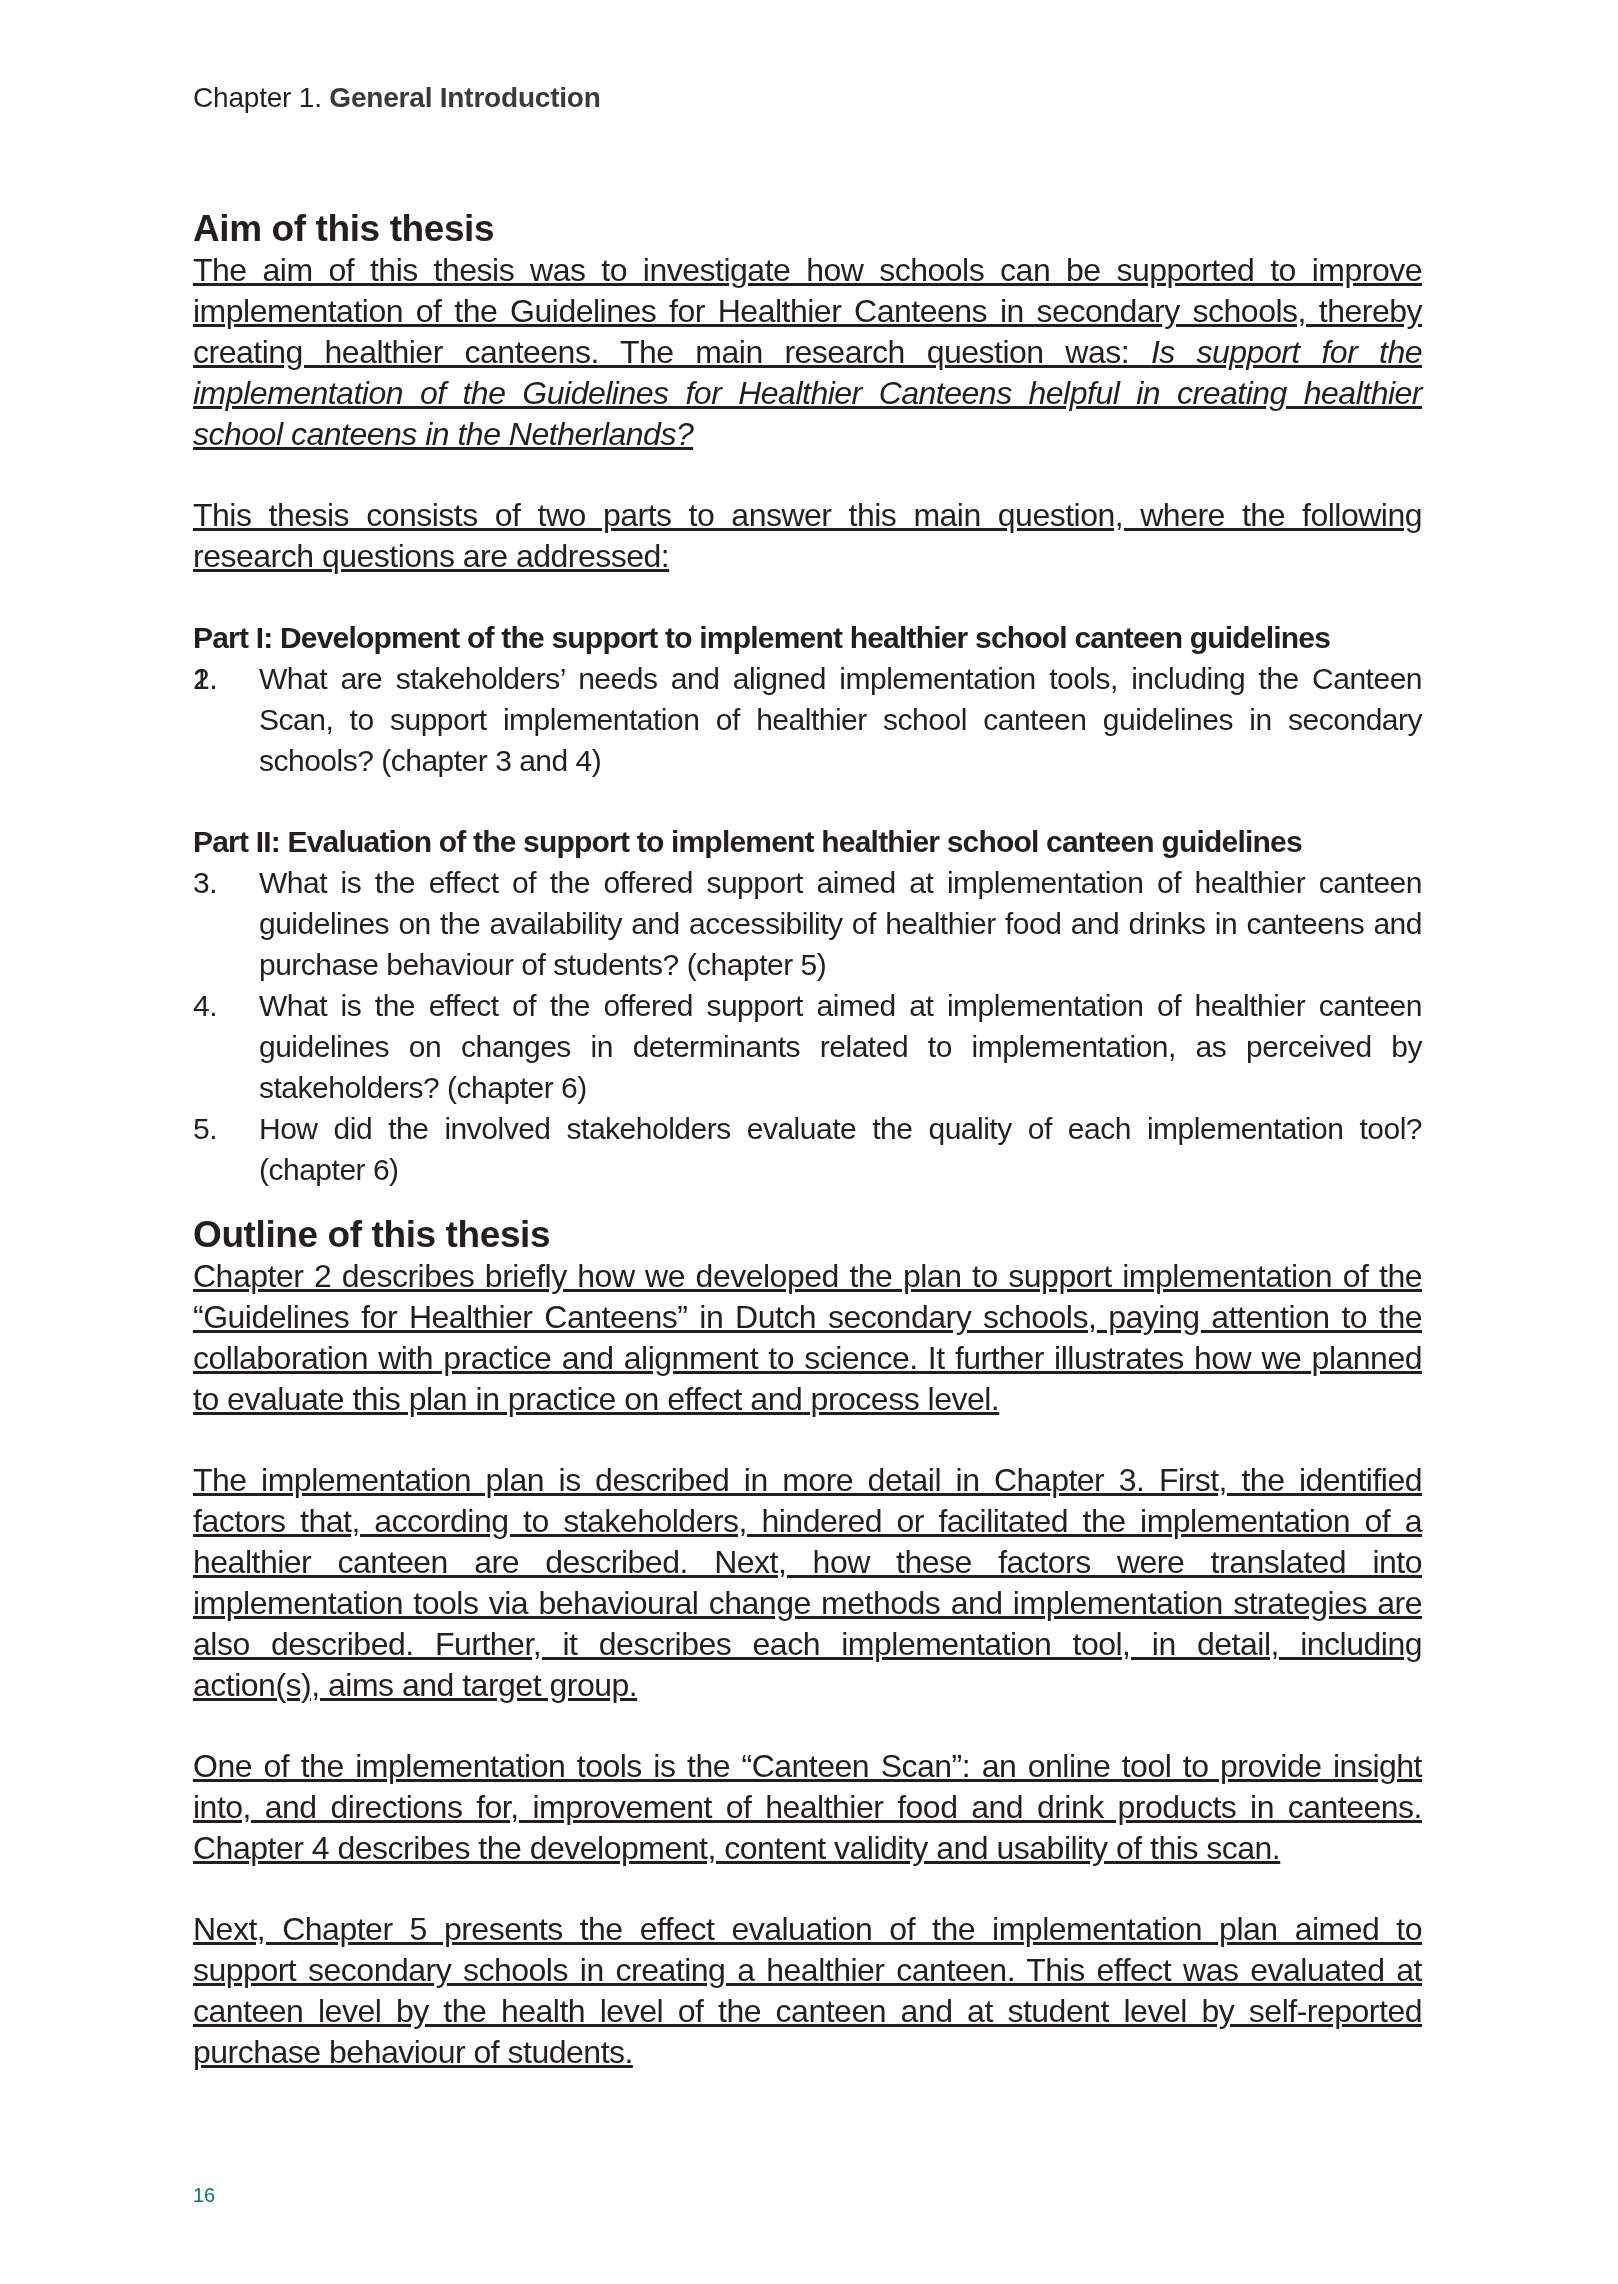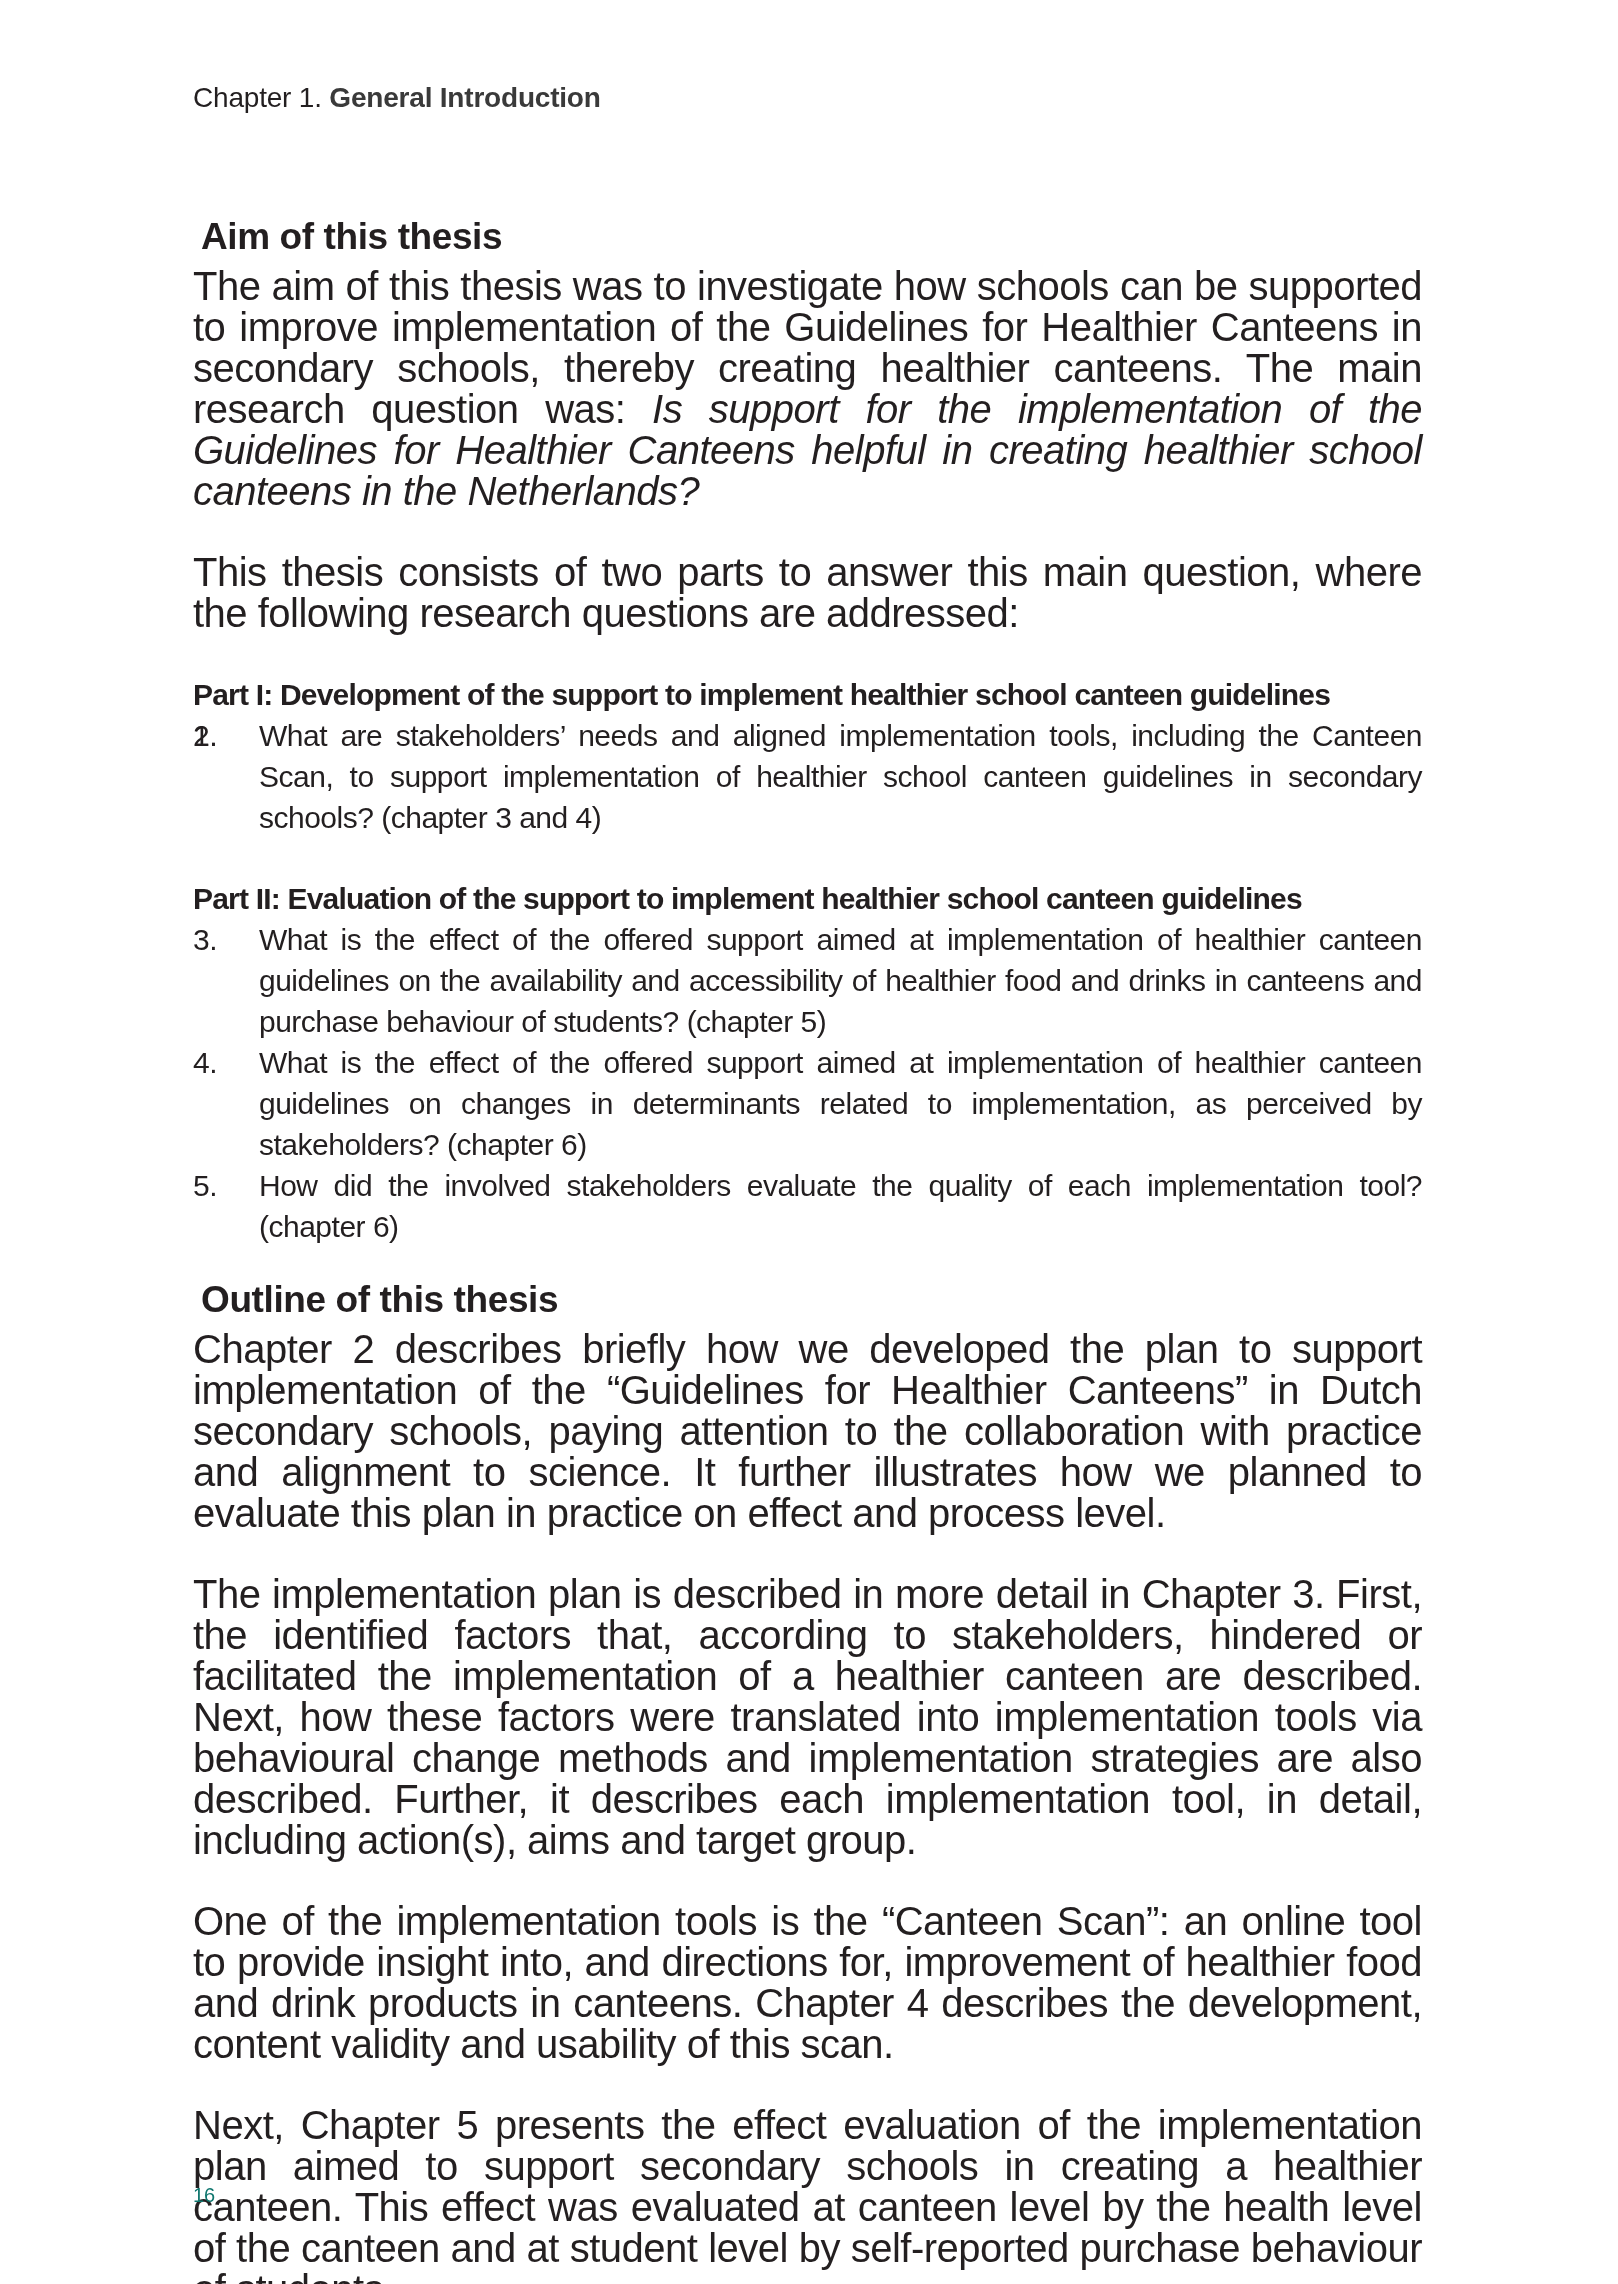--- a/index.html
+++ b/index.html
@@ -2,22 +2,22 @@
 <html style="font-size:12px"><head>
 <meta charset="utf-8">
 <style>
   html, body { margin: 0; padding: 0; background: #ffffff; }
   body { width: 1619px; height: 2284px; position: relative; overflow: hidden;
          font-family: "Liberation Sans", "DejaVu Sans", sans-serif; color: #231f20; }
   .running-head { position: absolute; left: 193px; top: 82px; font-size: 28px; letter-spacing: -0.2px; }
   .running-head .bold { font-weight: normal; }
   .running-head .light { font-weight: bold; color: #3a3a3a; }
   .content { position: absolute; left: 193px; top: 207px; width: 1229px; }
-  h2 { margin: 8px; font-size: 37px; font-weight: bold; line-height: 43px; letter-spacing: -0.4px; }
-  p { margin: 0; font-size: 40px; line-height: 41px; text-align: justify; text-align-last: left; letter-spacing: -0.5px; }
+  h2 { margin: 0; font-size: 37px; font-weight: bold; line-height: 43px; letter-spacing: -0.4px; }
+  p { margin: 0; font-size: 32px; line-height: 41px; text-align: justify; text-align-last: left; letter-spacing: -0.5px; text-decoration: underline; }
   .gap { height: 40px; }
   .gap-small { height: 23px; }
   .part-title { font-size: 30px; line-height: 41px; font-weight: bold; letter-spacing: -0.8px; margin: 0; }
   ol { margin: 0; padding: 0; list-style: none; }
   ol li { position: relative; padding-left: 66px; font-size: 30px; line-height: 41px; text-align: justify; text-align-last: left; letter-spacing: -0.5px; }
   ol li .num { position: absolute; left: 0; top: 0; }
   em { font-style: italic; }
   .page-number { position: absolute; left: 193px; top: 2184px; font-size: 20px; color: #0f766e; }
 </style>
 </head>

